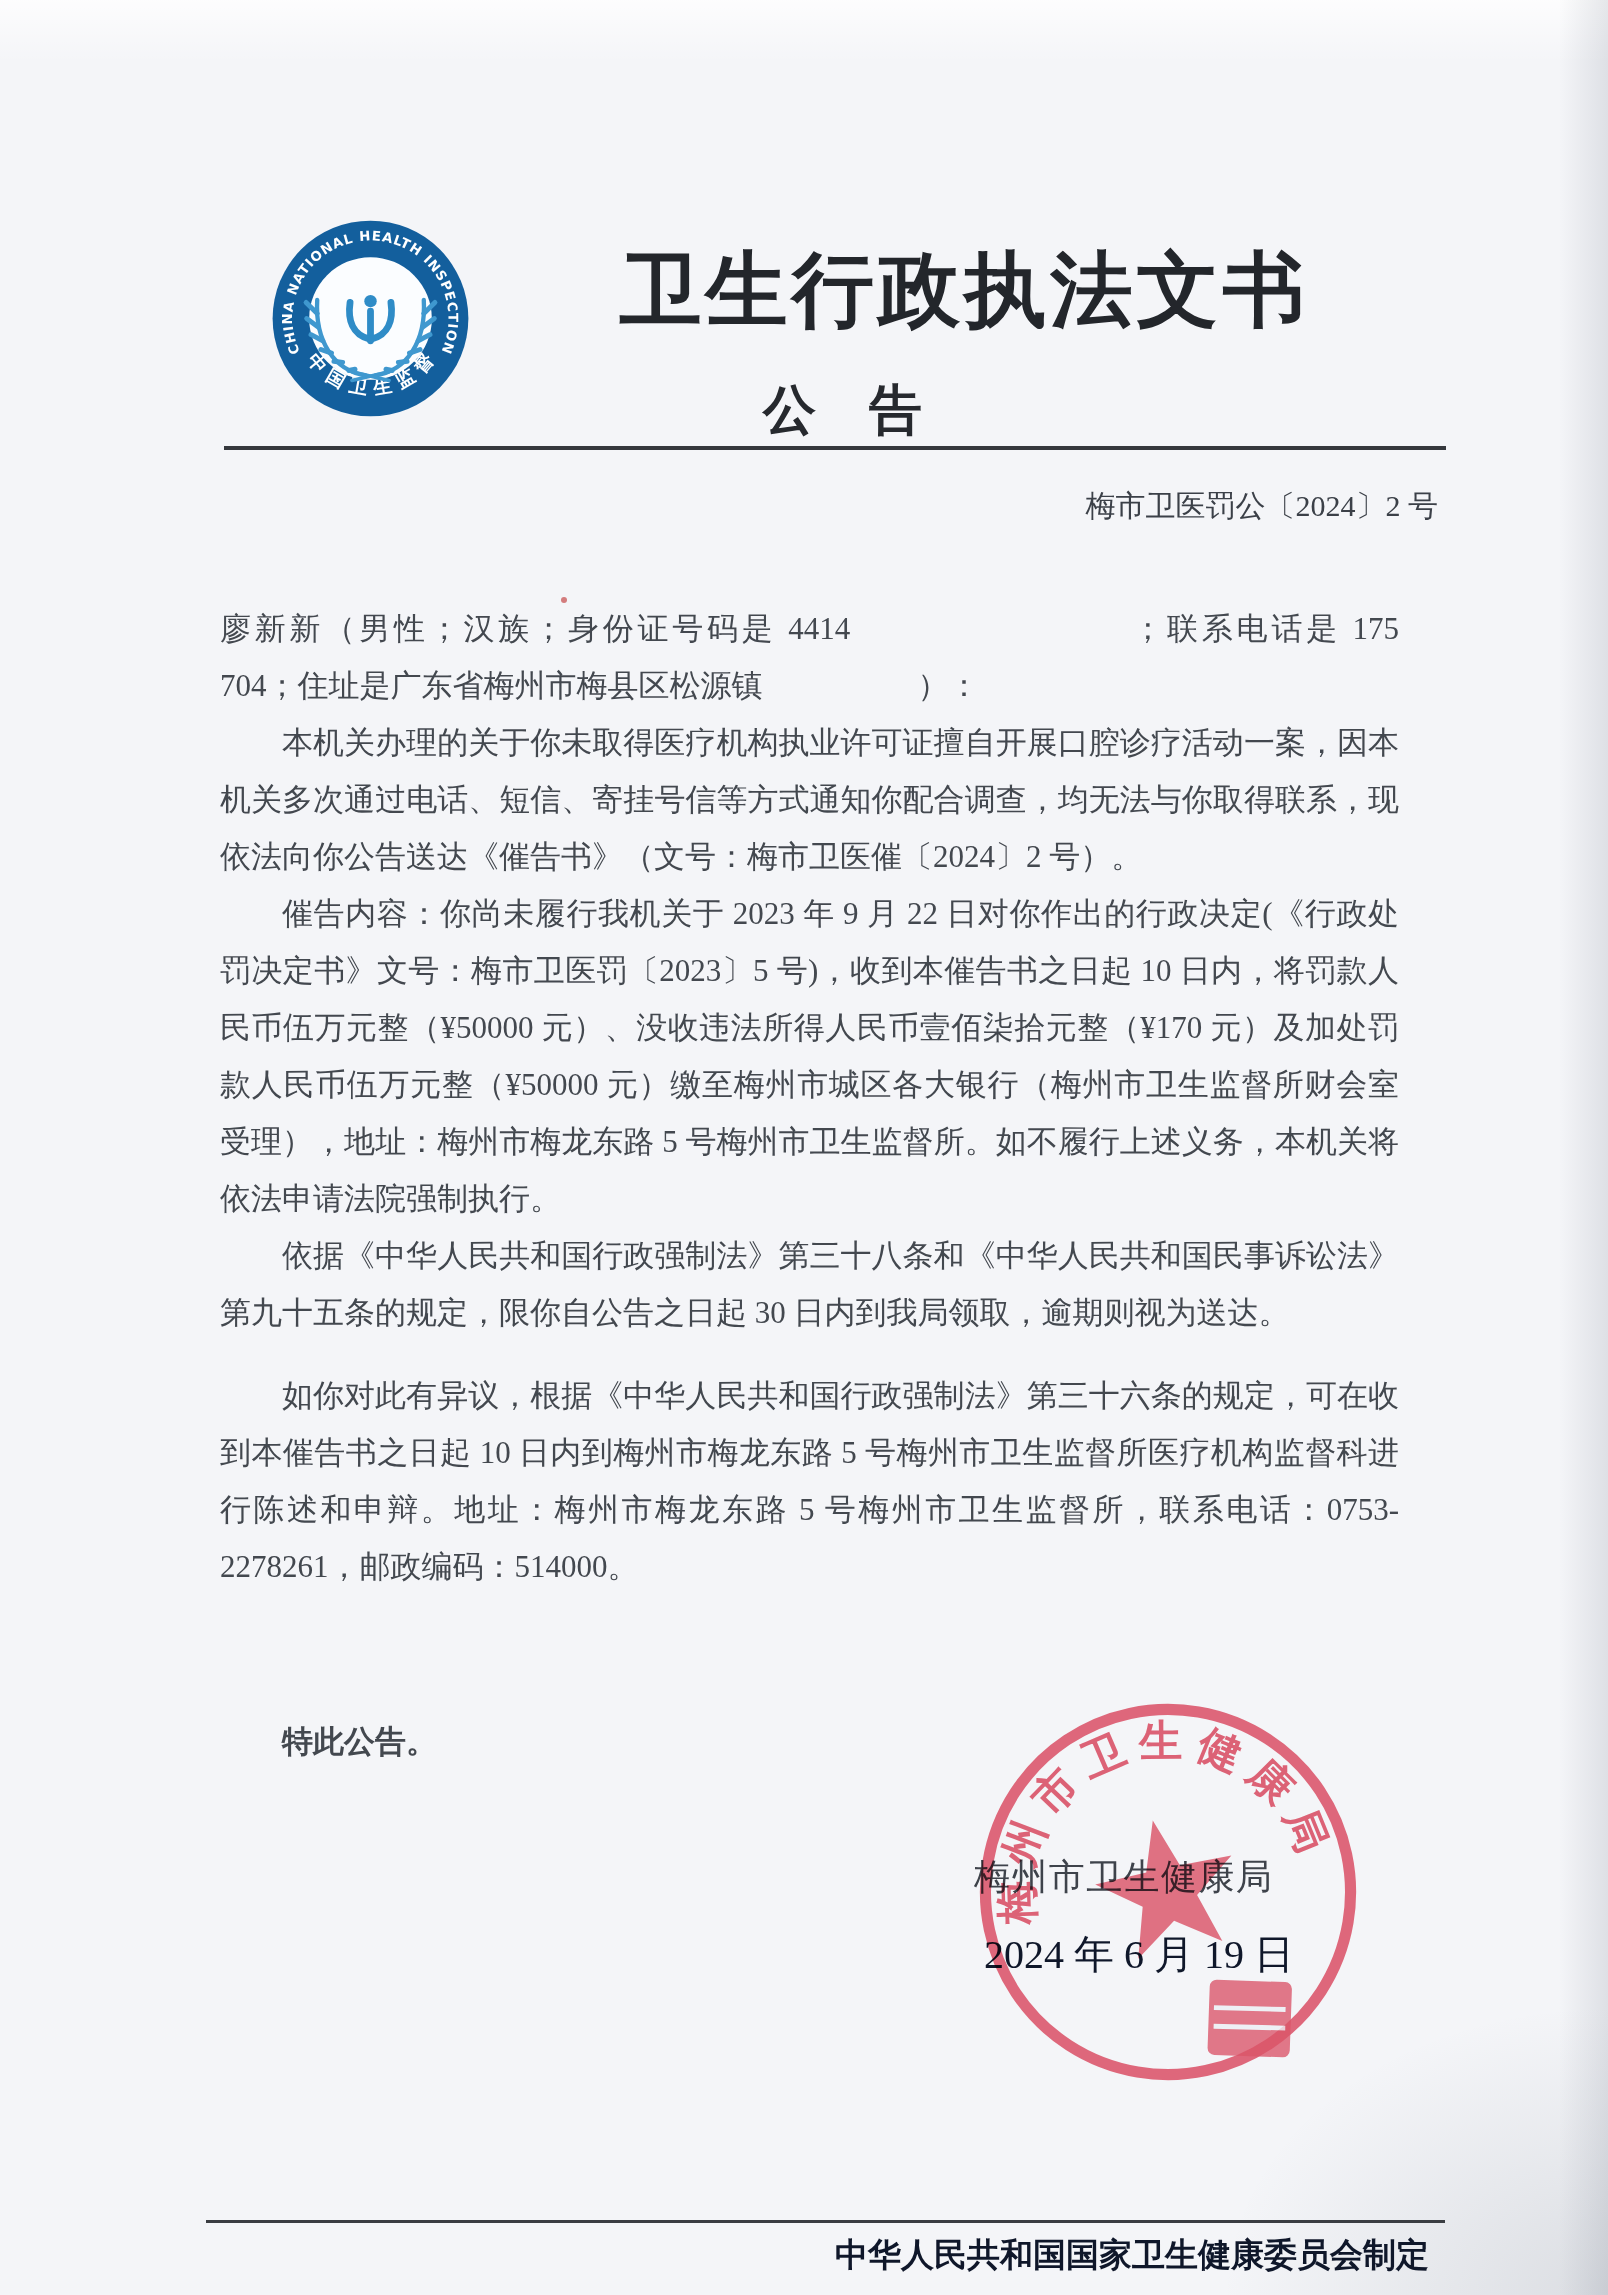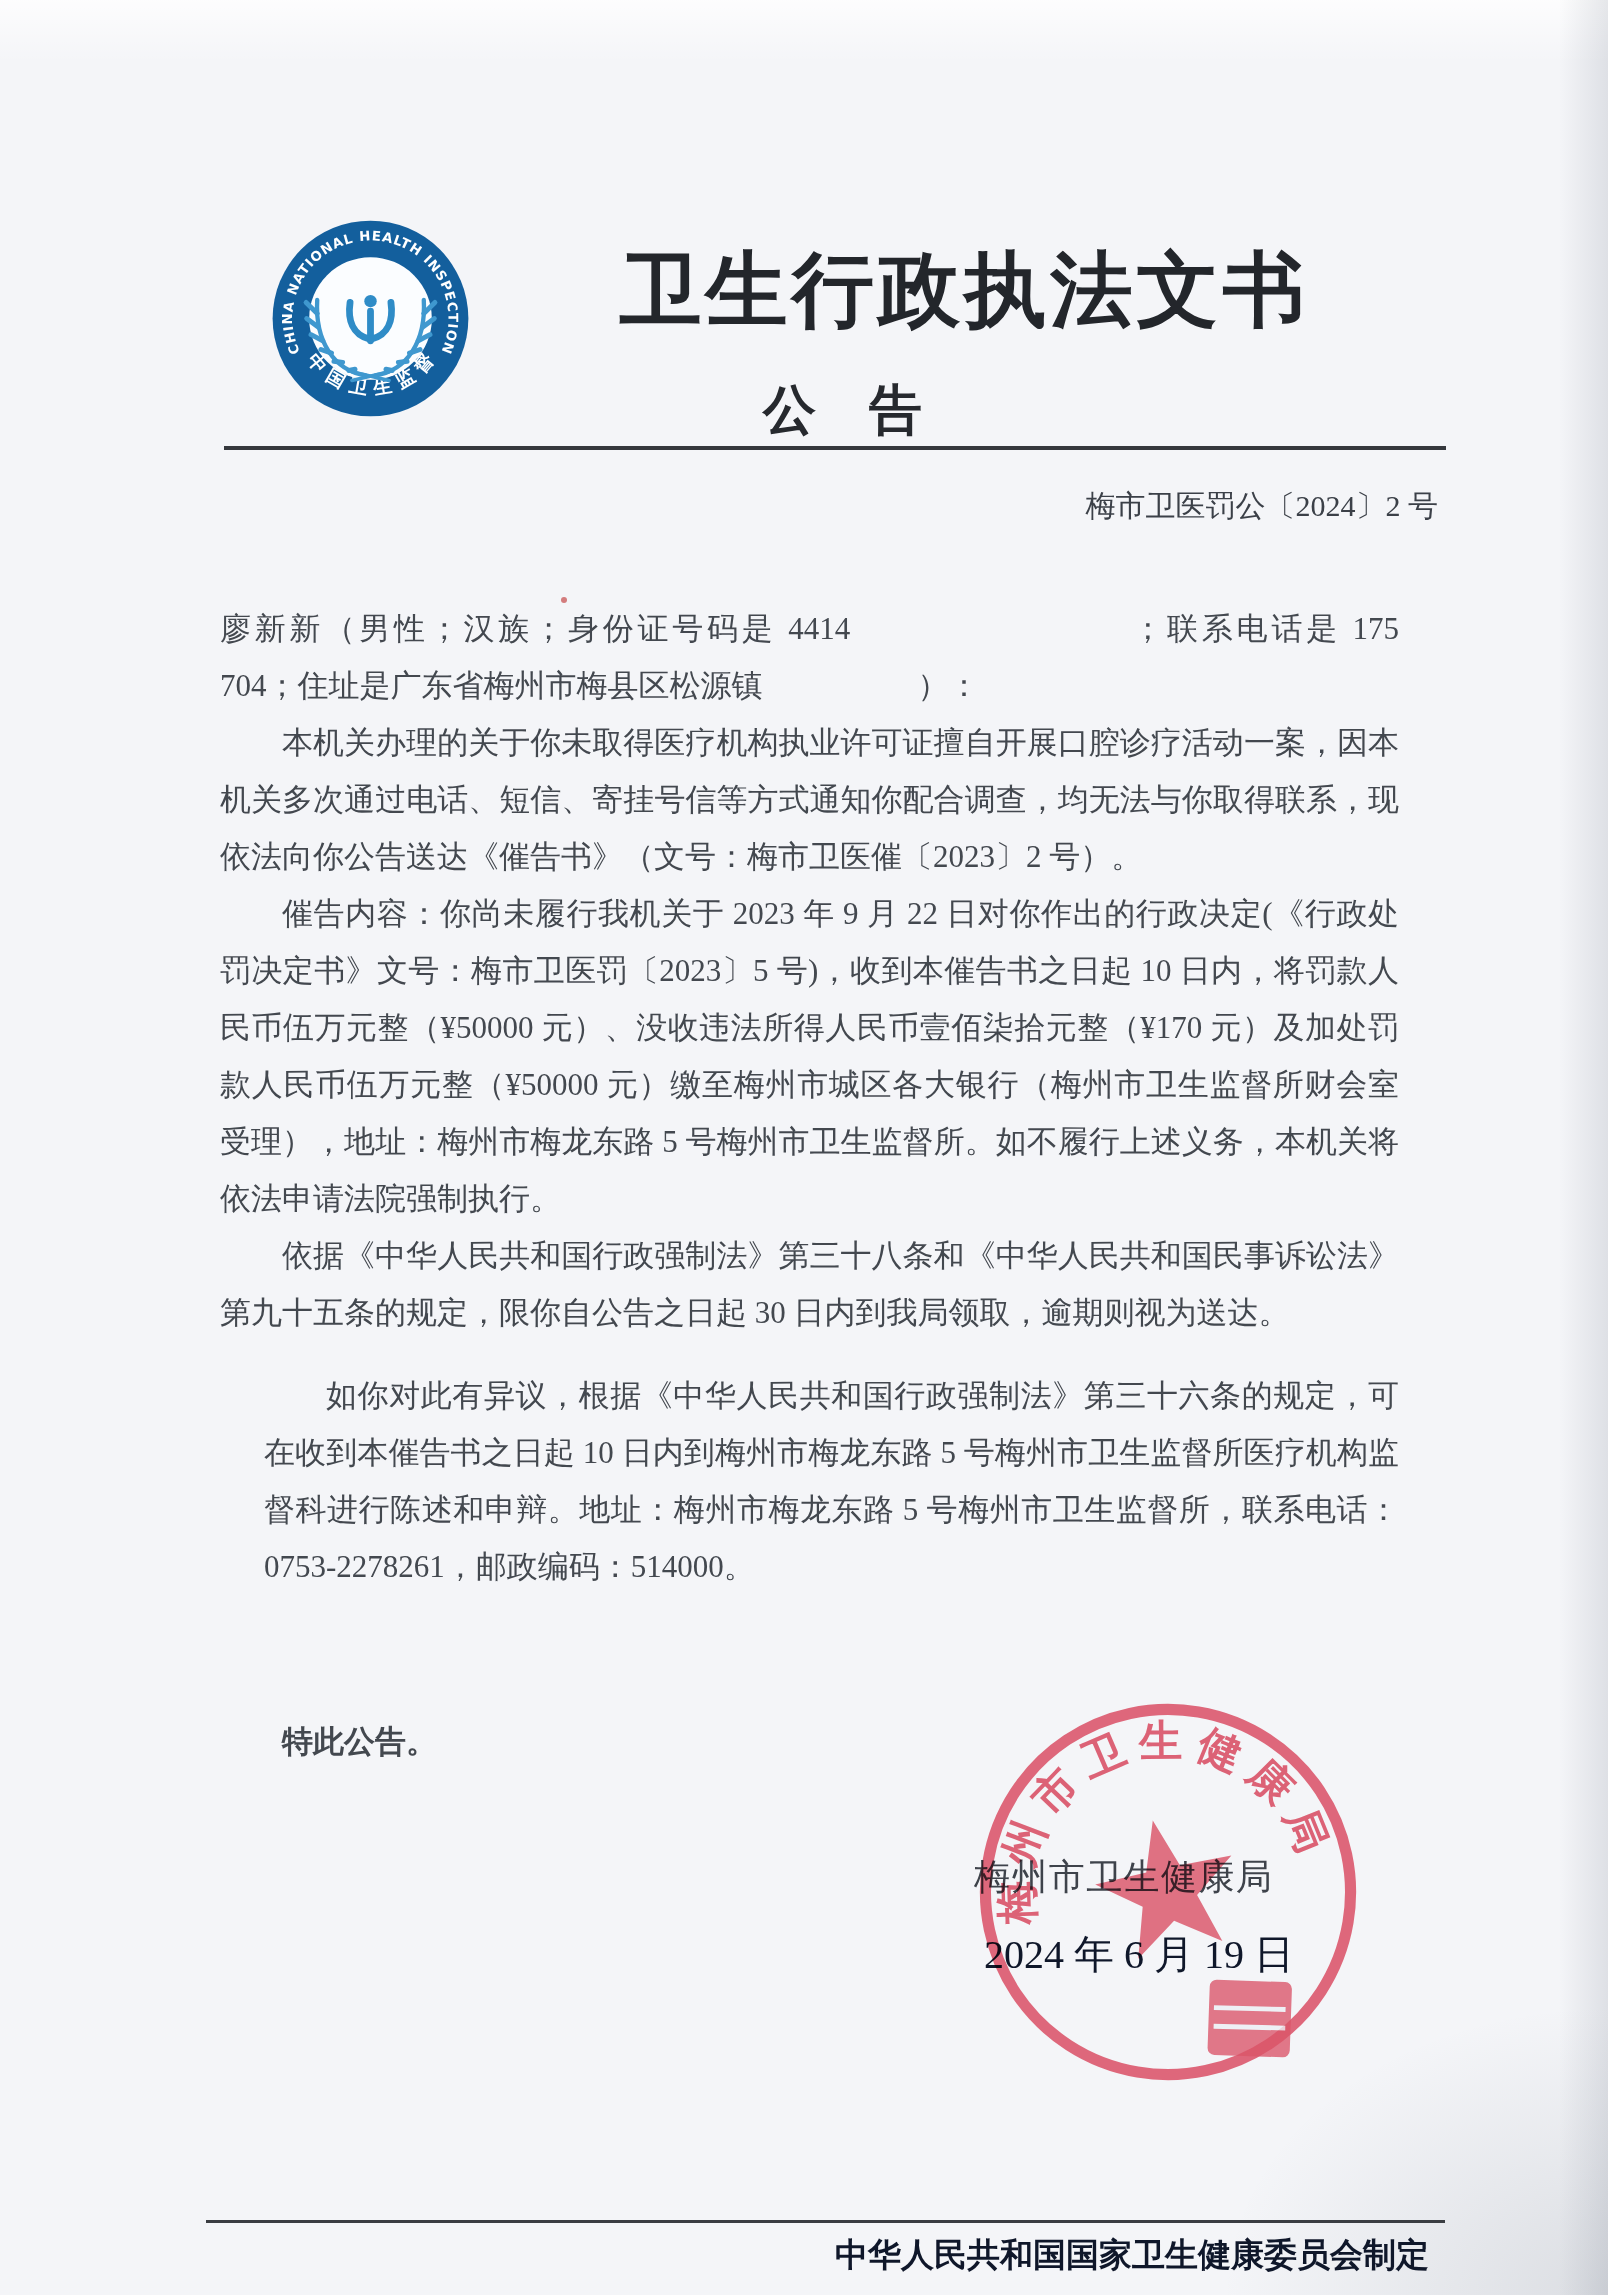--- a/index.html
+++ b/index.html
@@ -34,21 +34,21 @@
   }
   .rule-top{position:absolute;left:224px;top:446px;width:1222px;height:3.5px;background:#35383d;}
   .doc-number{
     position:absolute;right:171px;top:486px;font-size:30px;color:#3b4048;white-space:nowrap;
   }
 
   .body-text{position:absolute;left:220px;top:600px;width:1179px;
     font-size:31px;line-height:57px;text-align:justify;}
   .para{margin:0;}
   .para.indent{text-indent:2em;}
-  .para.gap-sm{margin-top:26.4px;margin-left:44px;}
+  .para.gap-sm{margin-top:26.4px;}
   .para.gap-lg{margin-top:118px;font-weight:bold;}
 
   .sig-agency{position:absolute;left:974px;top:1853px;font-size:36px;letter-spacing:1.4px;
     color:#3e434b;z-index:2;white-space:nowrap;}
   .sig-date{position:absolute;left:984px;top:1927px;font-size:40px;color:#0f172a;z-index:2;white-space:nowrap;}
   .seal{position:absolute;left:952px;top:1676px;width:432px;height:432px;z-index:3;
     mix-blend-mode:multiply;opacity:.92;}
 
   .rule-footer{position:absolute;left:206px;top:2220px;width:1239px;height:2.8px;background:#3a3d42;}
   .footer-text{position:absolute;right:180px;top:2233px;font-size:33px;color:#0f172a;
@@ -111,21 +111,21 @@
     </g>
   </svg>
 
   <div class="title">卫生行政执法文书</div>
   <div class="subtitle">公　告</div>
   <div class="rule-top"></div>
   <div class="doc-number">梅市卫医罚公〔2024〕2 号</div>
 
   <div class="body-text">
       <p class="para">廖新新（男性；汉族；身份证号码是 4414　　　　　　　　；联系电话是 175　　　704；住址是广东省梅州市梅县区松源镇　　　　　）：</p>
-      <p class="para indent">本机关办理的关于你未取得医疗机构执业许可证擅自开展口腔诊疗活动一案，因本机关多次通过电话、短信、寄挂号信等方式通知你配合调查，均无法与你取得联系，现依法向你公告送达《催告书》（文号：梅市卫医催〔2023〕2 号）。</p>
+      <p class="para indent">本机关办理的关于你未取得医疗机构执业许可证擅自开展口腔诊疗活动一案，因本机关多次通过电话、短信、寄挂号信等方式通知你配合调查，均无法与你取得联系，现依法向你公告送达《催告书》（文号：梅市卫医催〔2024〕2 号）。</p>
       <p class="para indent">催告内容：你尚未履行我机关于 2023 年 9 月 22 日对你作出的行政决定(《行政处罚决定书》文号：梅市卫医罚〔2023〕5 号)，收到本催告书之日起 10 日内，将罚款人民币伍万元整（¥50000 元）、没收违法所得人民币壹佰柒拾元整（¥170 元）及加处罚款人民币伍万元整（¥50000 元）缴至梅州市城区各大银行（梅州市卫生监督所财会室受理），地址：梅州市梅龙东路 5 号梅州市卫生监督所。如不履行上述义务，本机关将依法申请法院强制执行。</p>
       <p class="para indent">依据《中华人民共和国行政强制法》第三十八条和《中华人民共和国民事诉讼法》第九十五条的规定，限你自公告之日起 30 日内到我局领取，逾期则视为送达。</p>
       <p class="para indent gap-sm">如你对此有异议，根据《中华人民共和国行政强制法》第三十六条的规定，可在收到本催告书之日起 10 日内到梅州市梅龙东路 5 号梅州市卫生监督所医疗机构监督科进行陈述和申辩。地址：梅州市梅龙东路 5 号梅州市卫生监督所，联系电话：0753-2278261，邮政编码：514000。</p>
       <p class="para indent gap-lg">特此公告。</p>
     </div>
 
   <div class="sig-agency">梅州市卫生健康局</div>
   <div class="sig-date">2024 年 6 月 19 日</div>
 
   <svg class="seal" viewBox="-310 -310 620 620">

